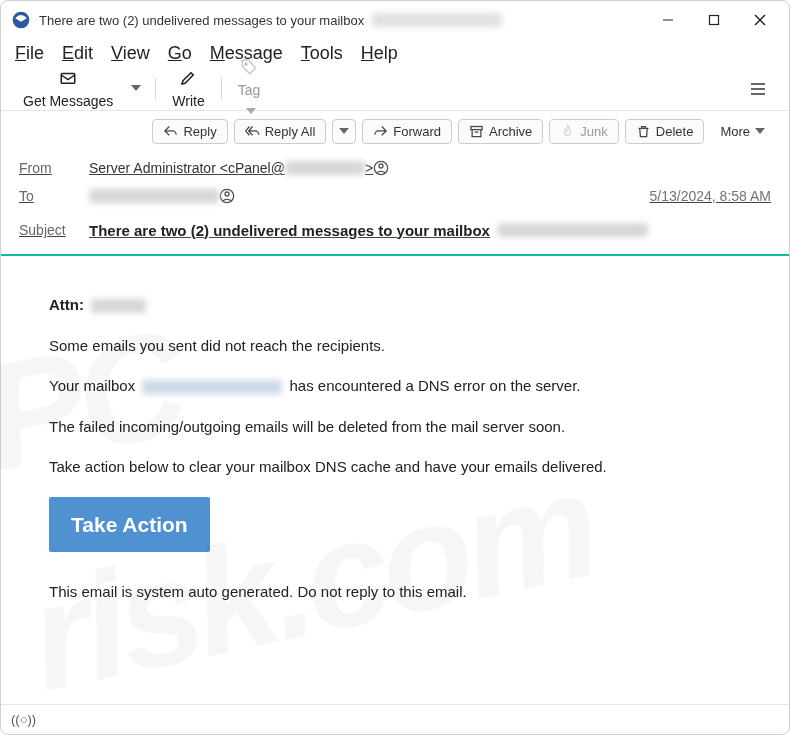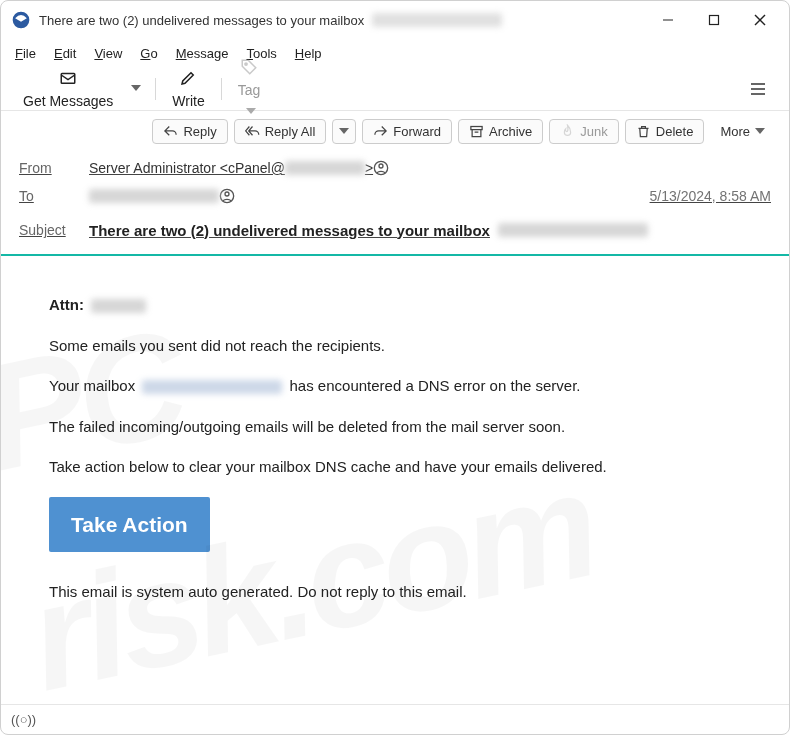--- a/index.html
+++ b/index.html
@@ -6,21 +6,21 @@
 body { background: #fff; width: 790px; height: 735px; position: relative; border: 1px solid #d0d0d0; border-radius: 8px; overflow: hidden; }
 
 .titlebar { height: 38px; display: flex; align-items: center; padding: 0 6px; }
 .titlebar-icon { width: 20px; height: 20px; margin: 0 8px 0 4px; display: flex; align-items: center; justify-content: center; }
 .titlebar-title { font-size: 13px; color: #333; flex: 0 0 auto; margin-right: 8px; }
 .titlebar-blur { width: 130px; height: 14px; background: #e0e0e0; border-radius: 2px; filter: blur(3px); }
 .titlebar-spacer { flex: 1; }
 .winbtn { width: 46px; height: 32px; display: flex; align-items: center; justify-content: center; cursor: pointer; }
 .winbtn svg { width: 12px; height: 12px; }
 
-.menubar { height: 28px; display: flex; align-items: center; padding: 0 14px; gap: 18px; font-size: 13px; color: #222; }
+.menubar { height: 28px; display: flex; align-items: center; padding: 0 14px; gap: 18px; font-size: 18px; color: #222; }
 .menubar span u { text-decoration: underline; }
 
 .toolbar { height: 44px; display: flex; align-items: center; padding: 0 14px; gap: 4px; border-bottom: 1px solid #e6e6e6; }
 .tb-btn { display: flex; align-items: center; gap: 6px; padding: 4px 8px; border-radius: 4px; cursor: pointer; font-size: 14px; color: #222; flex-direction: column; }
 .tb-btn svg { width: 18px; height: 18px; }
 .tb-sep { width: 1px; height: 22px; background: #d8d8d8; margin: 0 4px; }
 .tb-caret { display: flex; align-items: center; padding: 4px 6px; cursor: pointer; }
 .menu-icon { margin-left: auto; width: 34px; height: 34px; display: flex; align-items: center; justify-content: center; cursor: pointer; border-radius: 4px; }
 
 .action-row { display: flex; justify-content: flex-end; align-items: center; padding: 8px 14px 4px; gap: 6px; }

